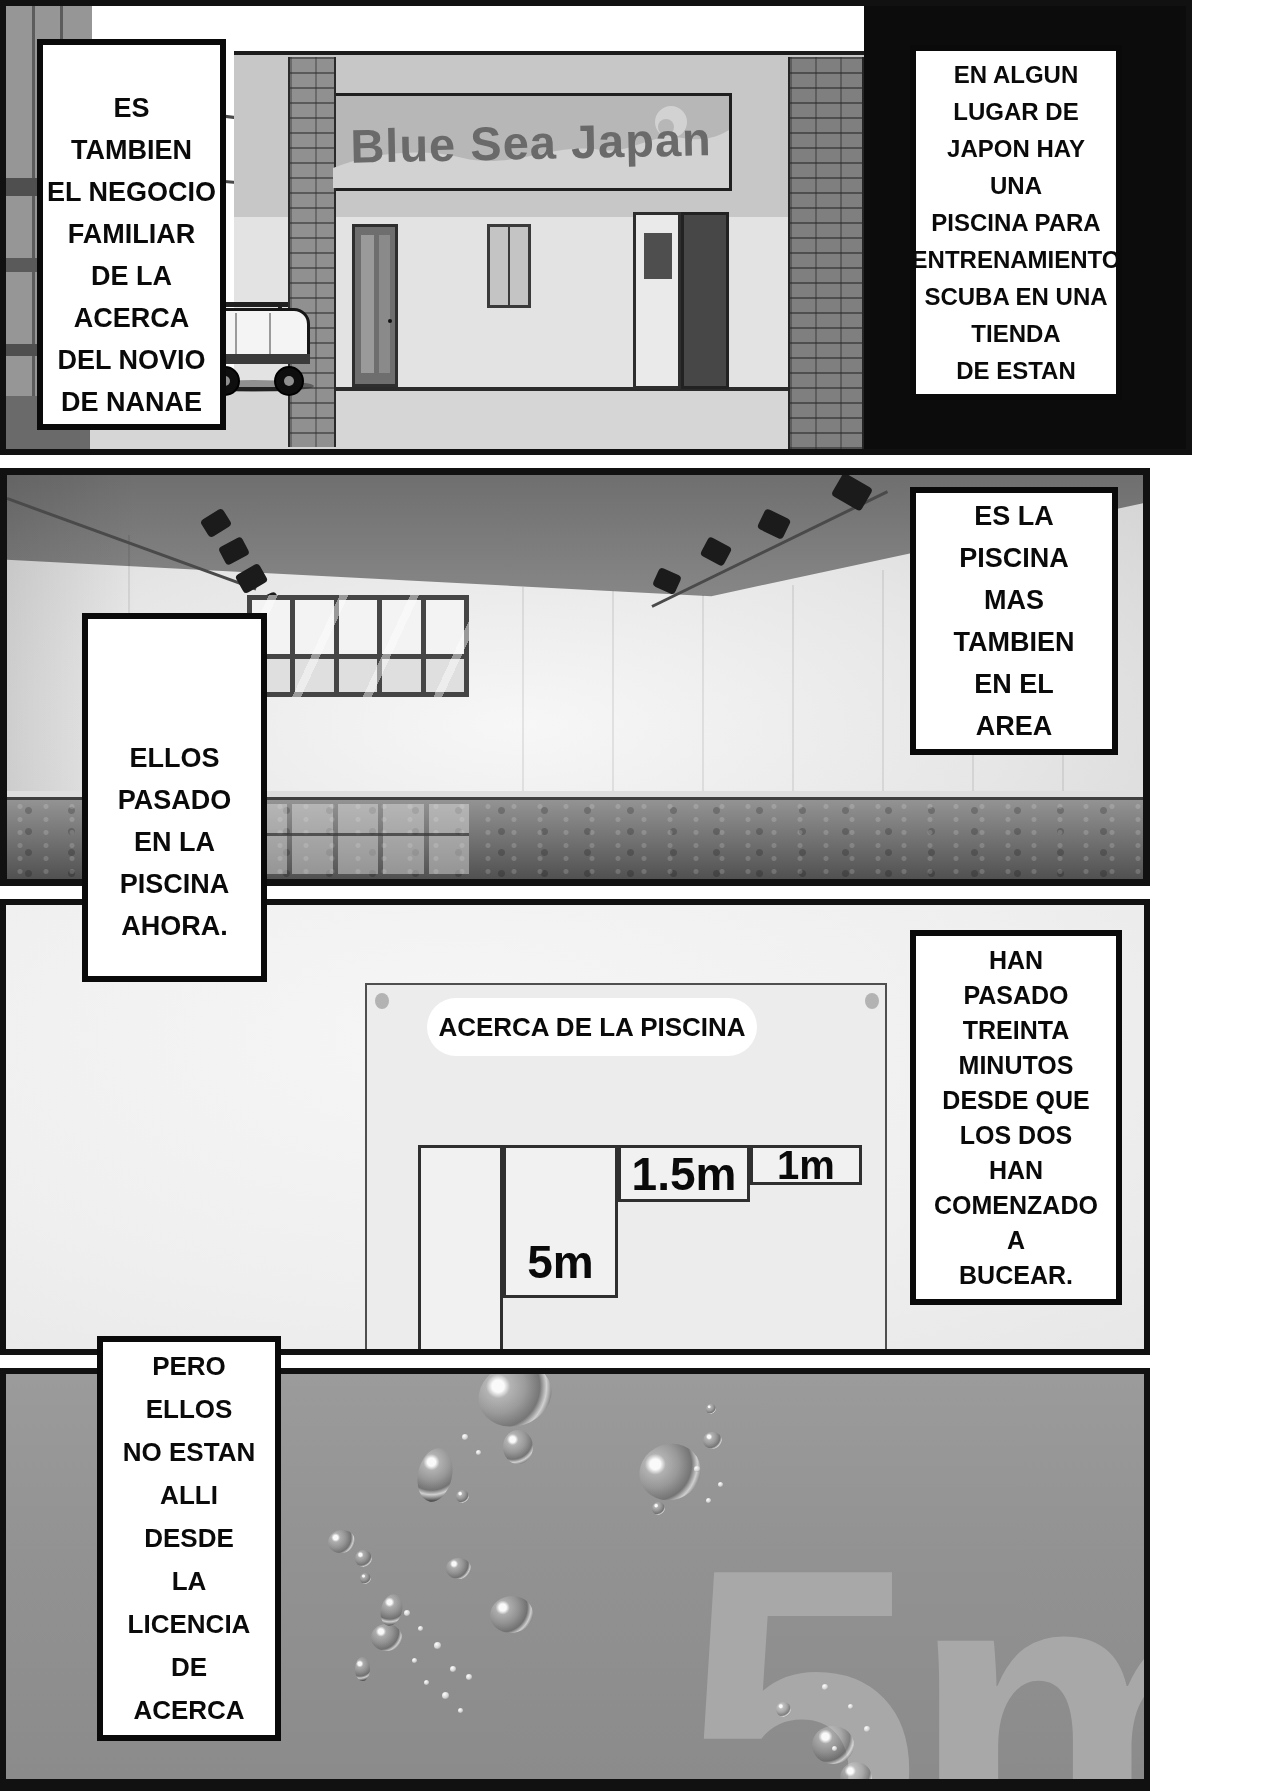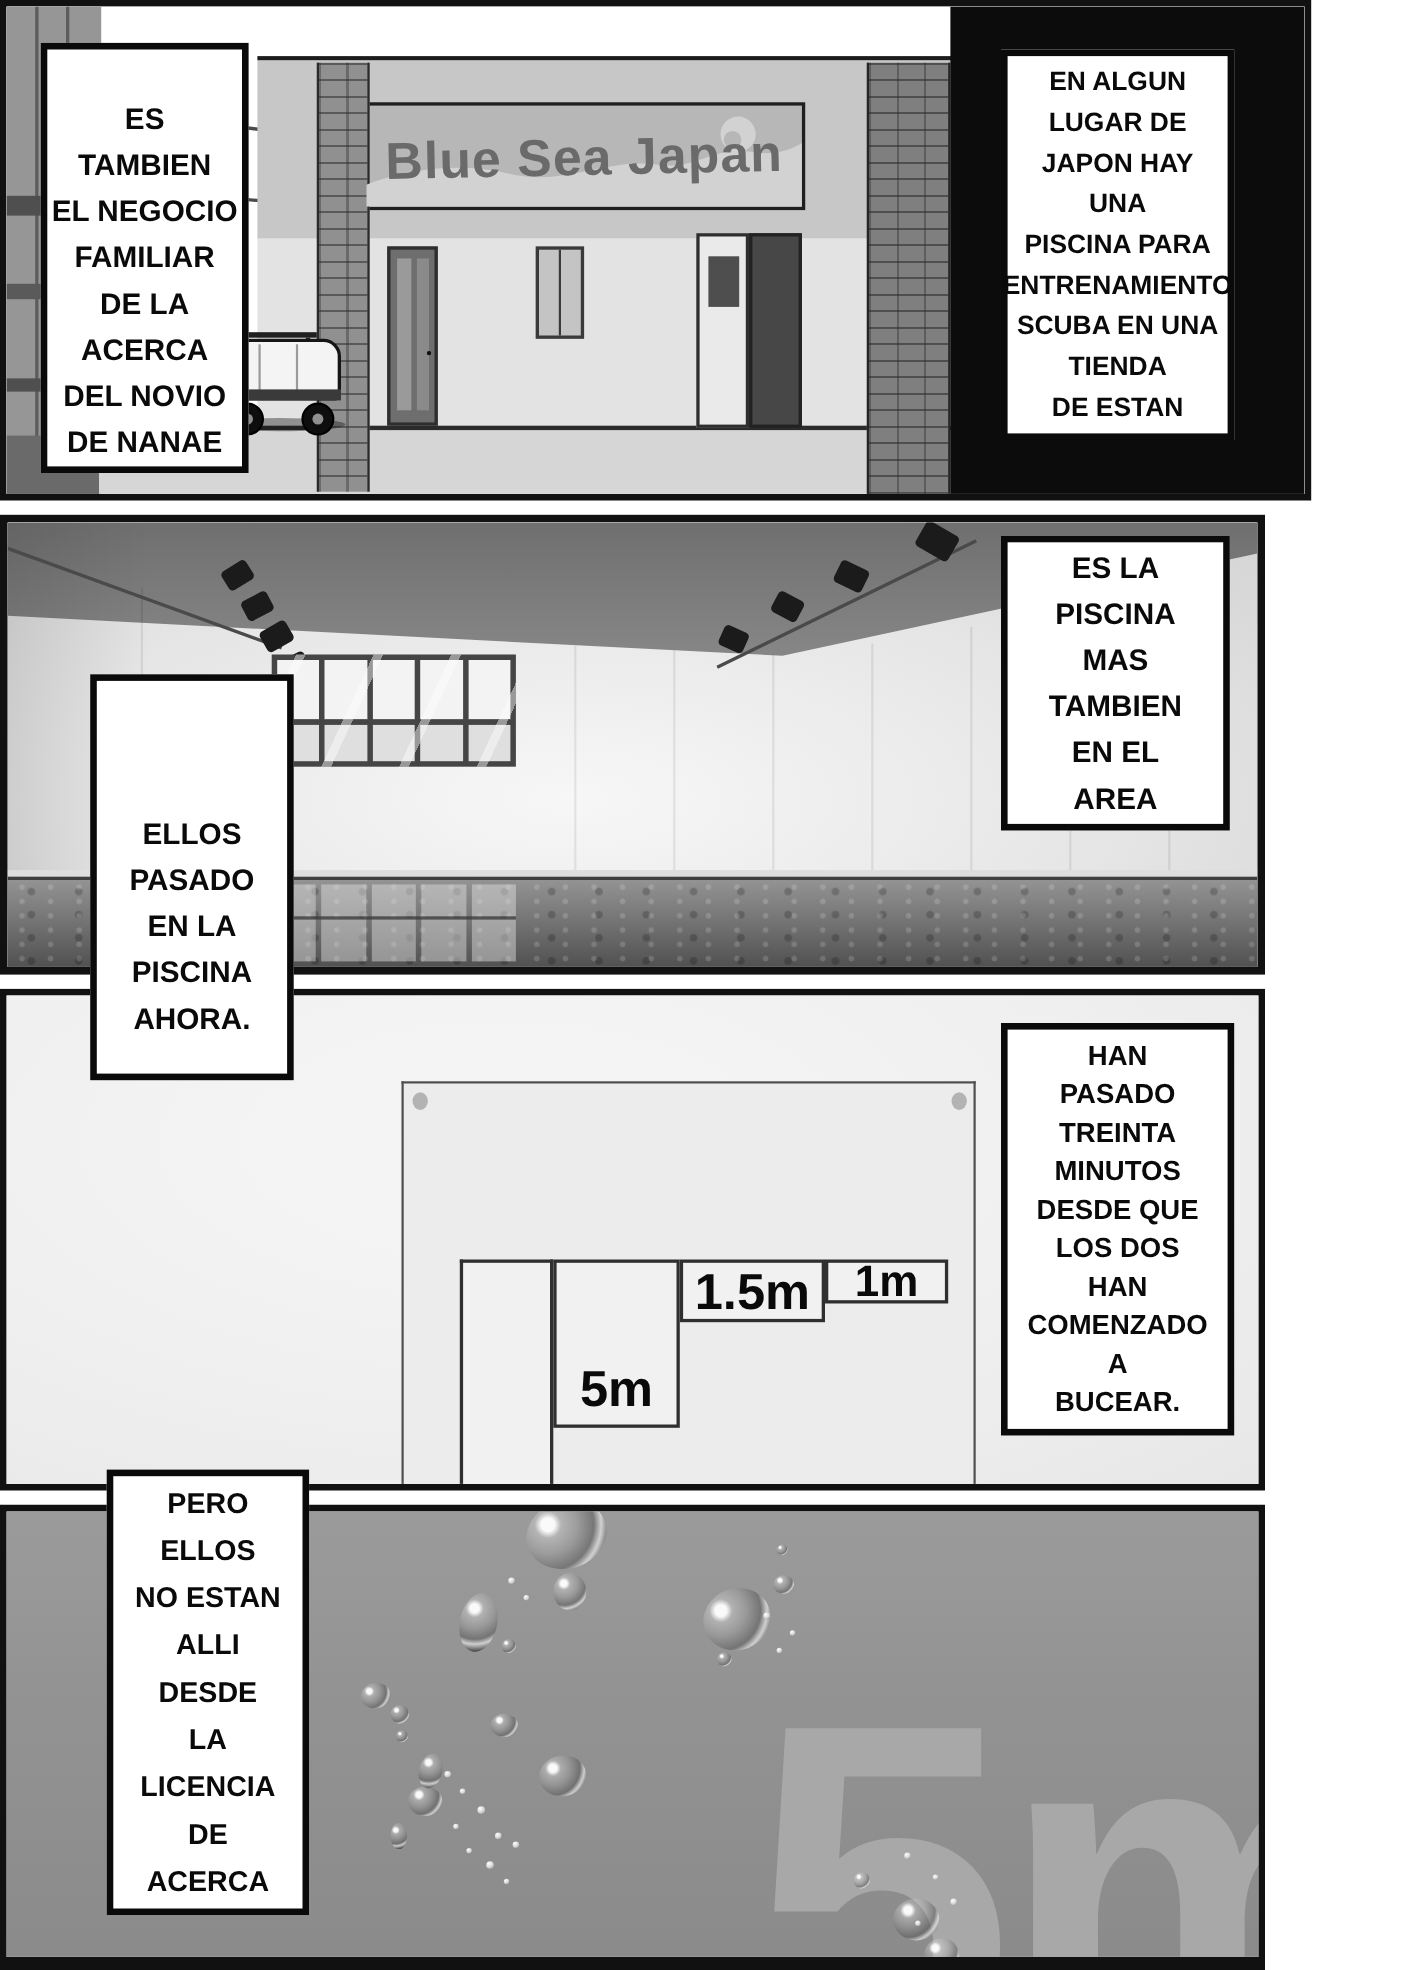--- a/index.html
+++ b/index.html
@@ -220,20 +220,23 @@
       <div class="rp"></div>
       <div class="rp"></div>
   </div>
 </div>
 
 <div class="art w3">
   <div class="poolsign" style="left:359px;top:78px;width:522px;height:366px;">
     <div class="screw" style="left:8px;top:8px;"></div>
     <div class="screw" style="left:498px;top:8px;"></div>
   </div>
+  <div class="titlebubble" style="left:421px;top:93px;width:330px;height:58px;">
+    <span>ACERCA DE LA PISCINA</span>
+  </div>
 
   <div class="dbox" style="left:412px;top:240px;width:85px;height:204px;border-bottom:none;"></div>
   <div class="dbox" style="left:497px;top:240px;width:115px;height:153px;align-items:flex-end;font-size:46px;">
     <span style="padding-bottom:6px;">5m</span>
   </div>
   <div class="dbox" style="left:612px;top:240px;width:132px;height:57px;font-size:46px;">
     <span>1.5m</span>
   </div>
   <div class="dbox" style="left:744px;top:240px;width:112px;height:40px;font-size:40px;">
     <span>1m</span>

